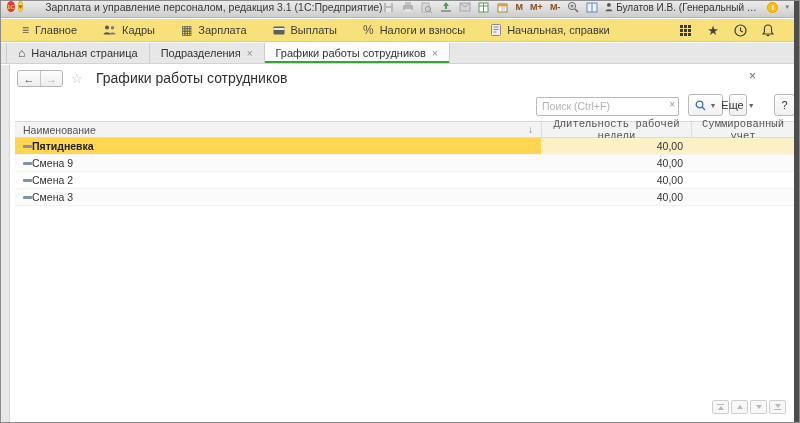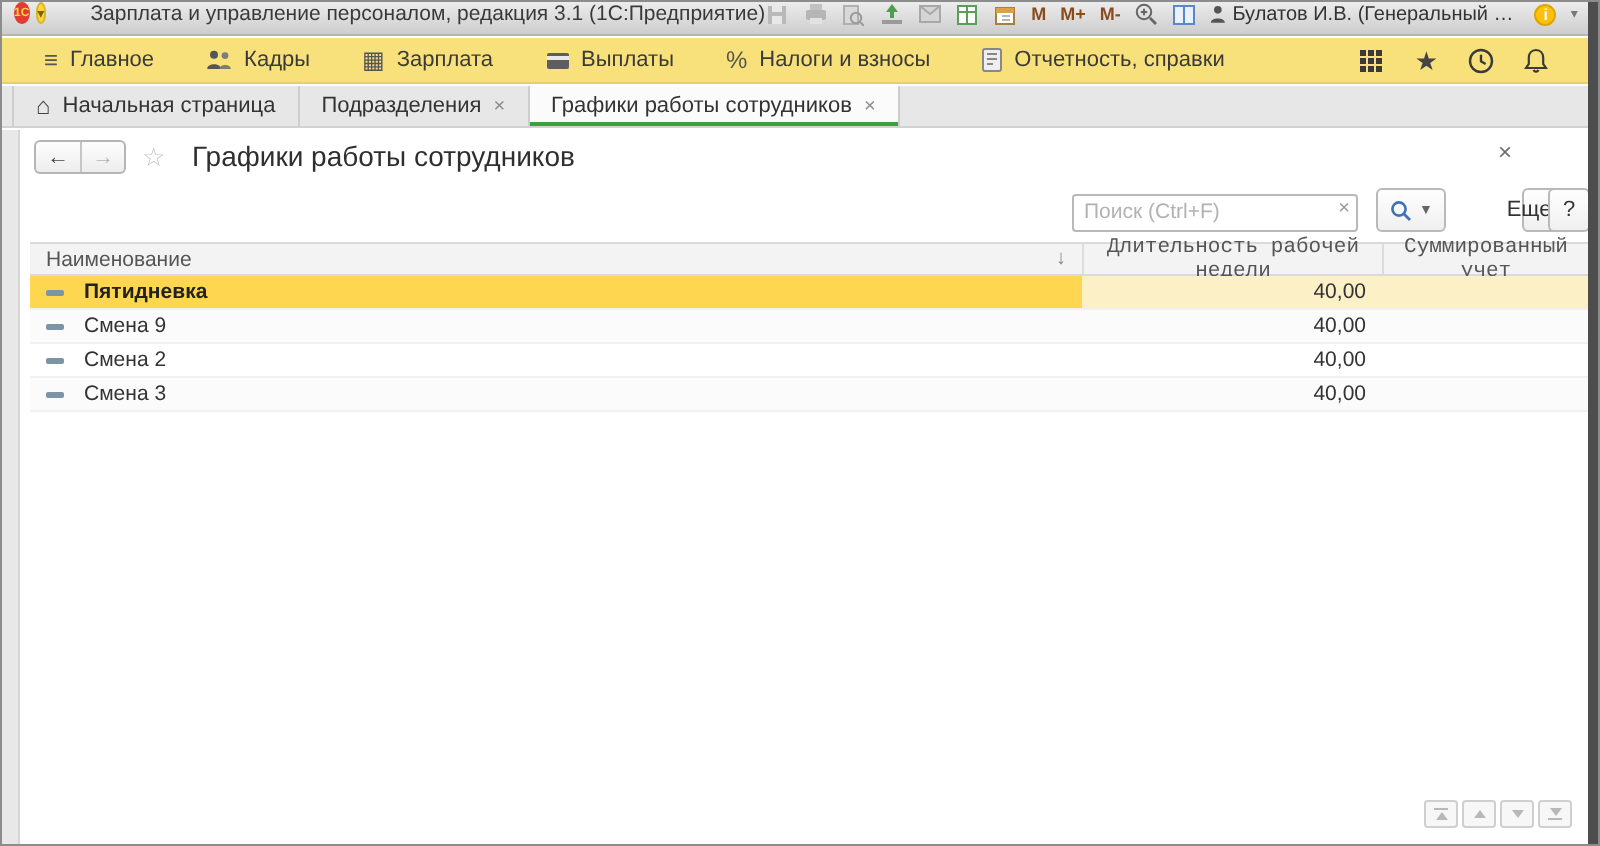--- a/index.html
+++ b/index.html
@@ -61,37 +61,37 @@
   
   .search-wrap { position:absolute; left:535px; top:31px; width:143px; height:19px; }
   .search-input { width:100%; height:100%; border:1px solid #b9b9b9; border-radius:2px; font-size:10.5px;
     padding:0 15px 0 5px; color:#333; font-family:inherit; }
   .search-input::placeholder { color:#b2b2b2; }
   .search-clear { position:absolute; right:4px; top:3px; font-size:10px; color:#999; }
   .btn { position:absolute; top:29px; height:22px; border:1px solid #b9b9b9; border-radius:3px;
     background:linear-gradient(#fefefe,#f0f0f0); display:flex; align-items:center; justify-content:center;
     gap:4px; font-size:11px; color:#333; }
   .btn-search { left:687px; width:35px; }
-  .btn-more  { left:728px; width:18px;margin-left:32px; }
+  .btn-more  { left:728px; width:18px; }
   .btn-help  { left:773px; width:21px; }
   .caret { font-size:7px; color:#666; }
 
   
   .grid { position:absolute; left:14px; top:56px; width:779px;text-align:center; }
   .thead { display:flex; height:17px; background:#f3f3f3; border-top:1px solid #dadada; border-bottom:1px solid #dadada; }
   .th { font-size:10.5px; color:#555; display:flex; align-items:center; padding:0 8px; }
   .th + .th { border-left:1px solid #dcdcdc;font-family:Liberation Mono, monospace; }
   .th-name { width:526px; justify-content:space-between; }
   .th-dur  { width:150px; }
   .th-sum  { width:103px; }
   .sort-arrow { color:#888; font-size:10px; }
   .trow { display:flex; height:17px; border-bottom:1px solid #f1f1f1; font-size:10.5px; color:#333; }
   .trow:nth-child(odd) .cell { background:#fbfbfb; }
   .cell { display:flex; align-items:center; }
-  .cell-name { width:526px; padding-left:8px; gap:10px; }
+  .cell-name { width:526px; padding-left:8px; }
   .cell-dur  { width:150px; justify-content:flex-end; padding-right:8px;padding-left:25px; }
   .cell-sum  { width:103px; }
   .row-glyph { width:9px; height:3px; border-radius:1px; background:#7d93a8; flex:0 0 auto; }
   .trow.selected .cell-name { background:#ffd64f; font-weight:bold; color:#222; }
   .trow.selected .cell-dur, .trow.selected .cell-sum { background:#fcf0c6; }
 
   
   .listnav { position:absolute; right:8px; bottom:8px; display:flex; gap:2px; }
   .lbtn { width:17px; height:14px; border:1px solid #cfcfcf; border-radius:2px; background:#f7f7f7;
     display:flex; flex-direction:column; align-items:center; justify-content:center; gap:1px; }
@@ -226,21 +226,21 @@
     </div>
     <div class="menu-item">
       <span class="mi-glyph">
         <svg width="10" height="12" viewBox="0 0 10 12">
             <rect x="0.5" y="0.5" width="9" height="11" rx="1" fill="#eee" stroke="#888"></rect>
             <line x1="2.5" y1="3" x2="7.5" y2="3" stroke="#888"></line>
             <line x1="2.5" y1="5.5" x2="7.5" y2="5.5" stroke="#888"></line>
             <line x1="2.5" y1="8" x2="5.5" y2="8" stroke="#888"></line>
           </svg>
       </span>
-      <span>Отчетность, справки</span>
+      <span>Начальная, справки</span>
     </div>
 
     <div class="menubar-right">
       <span class="mi-glyph">
         <svg width="13" height="13" viewBox="0 0 13 13">
             <g fill="#3a3a3a">
               <rect x="1" y="1" width="3" height="3"></rect>
               <rect x="5" y="1" width="3" height="3"></rect>
               <rect x="9" y="1" width="3" height="3"></rect>
               <rect x="1" y="5" width="3" height="3"></rect>

